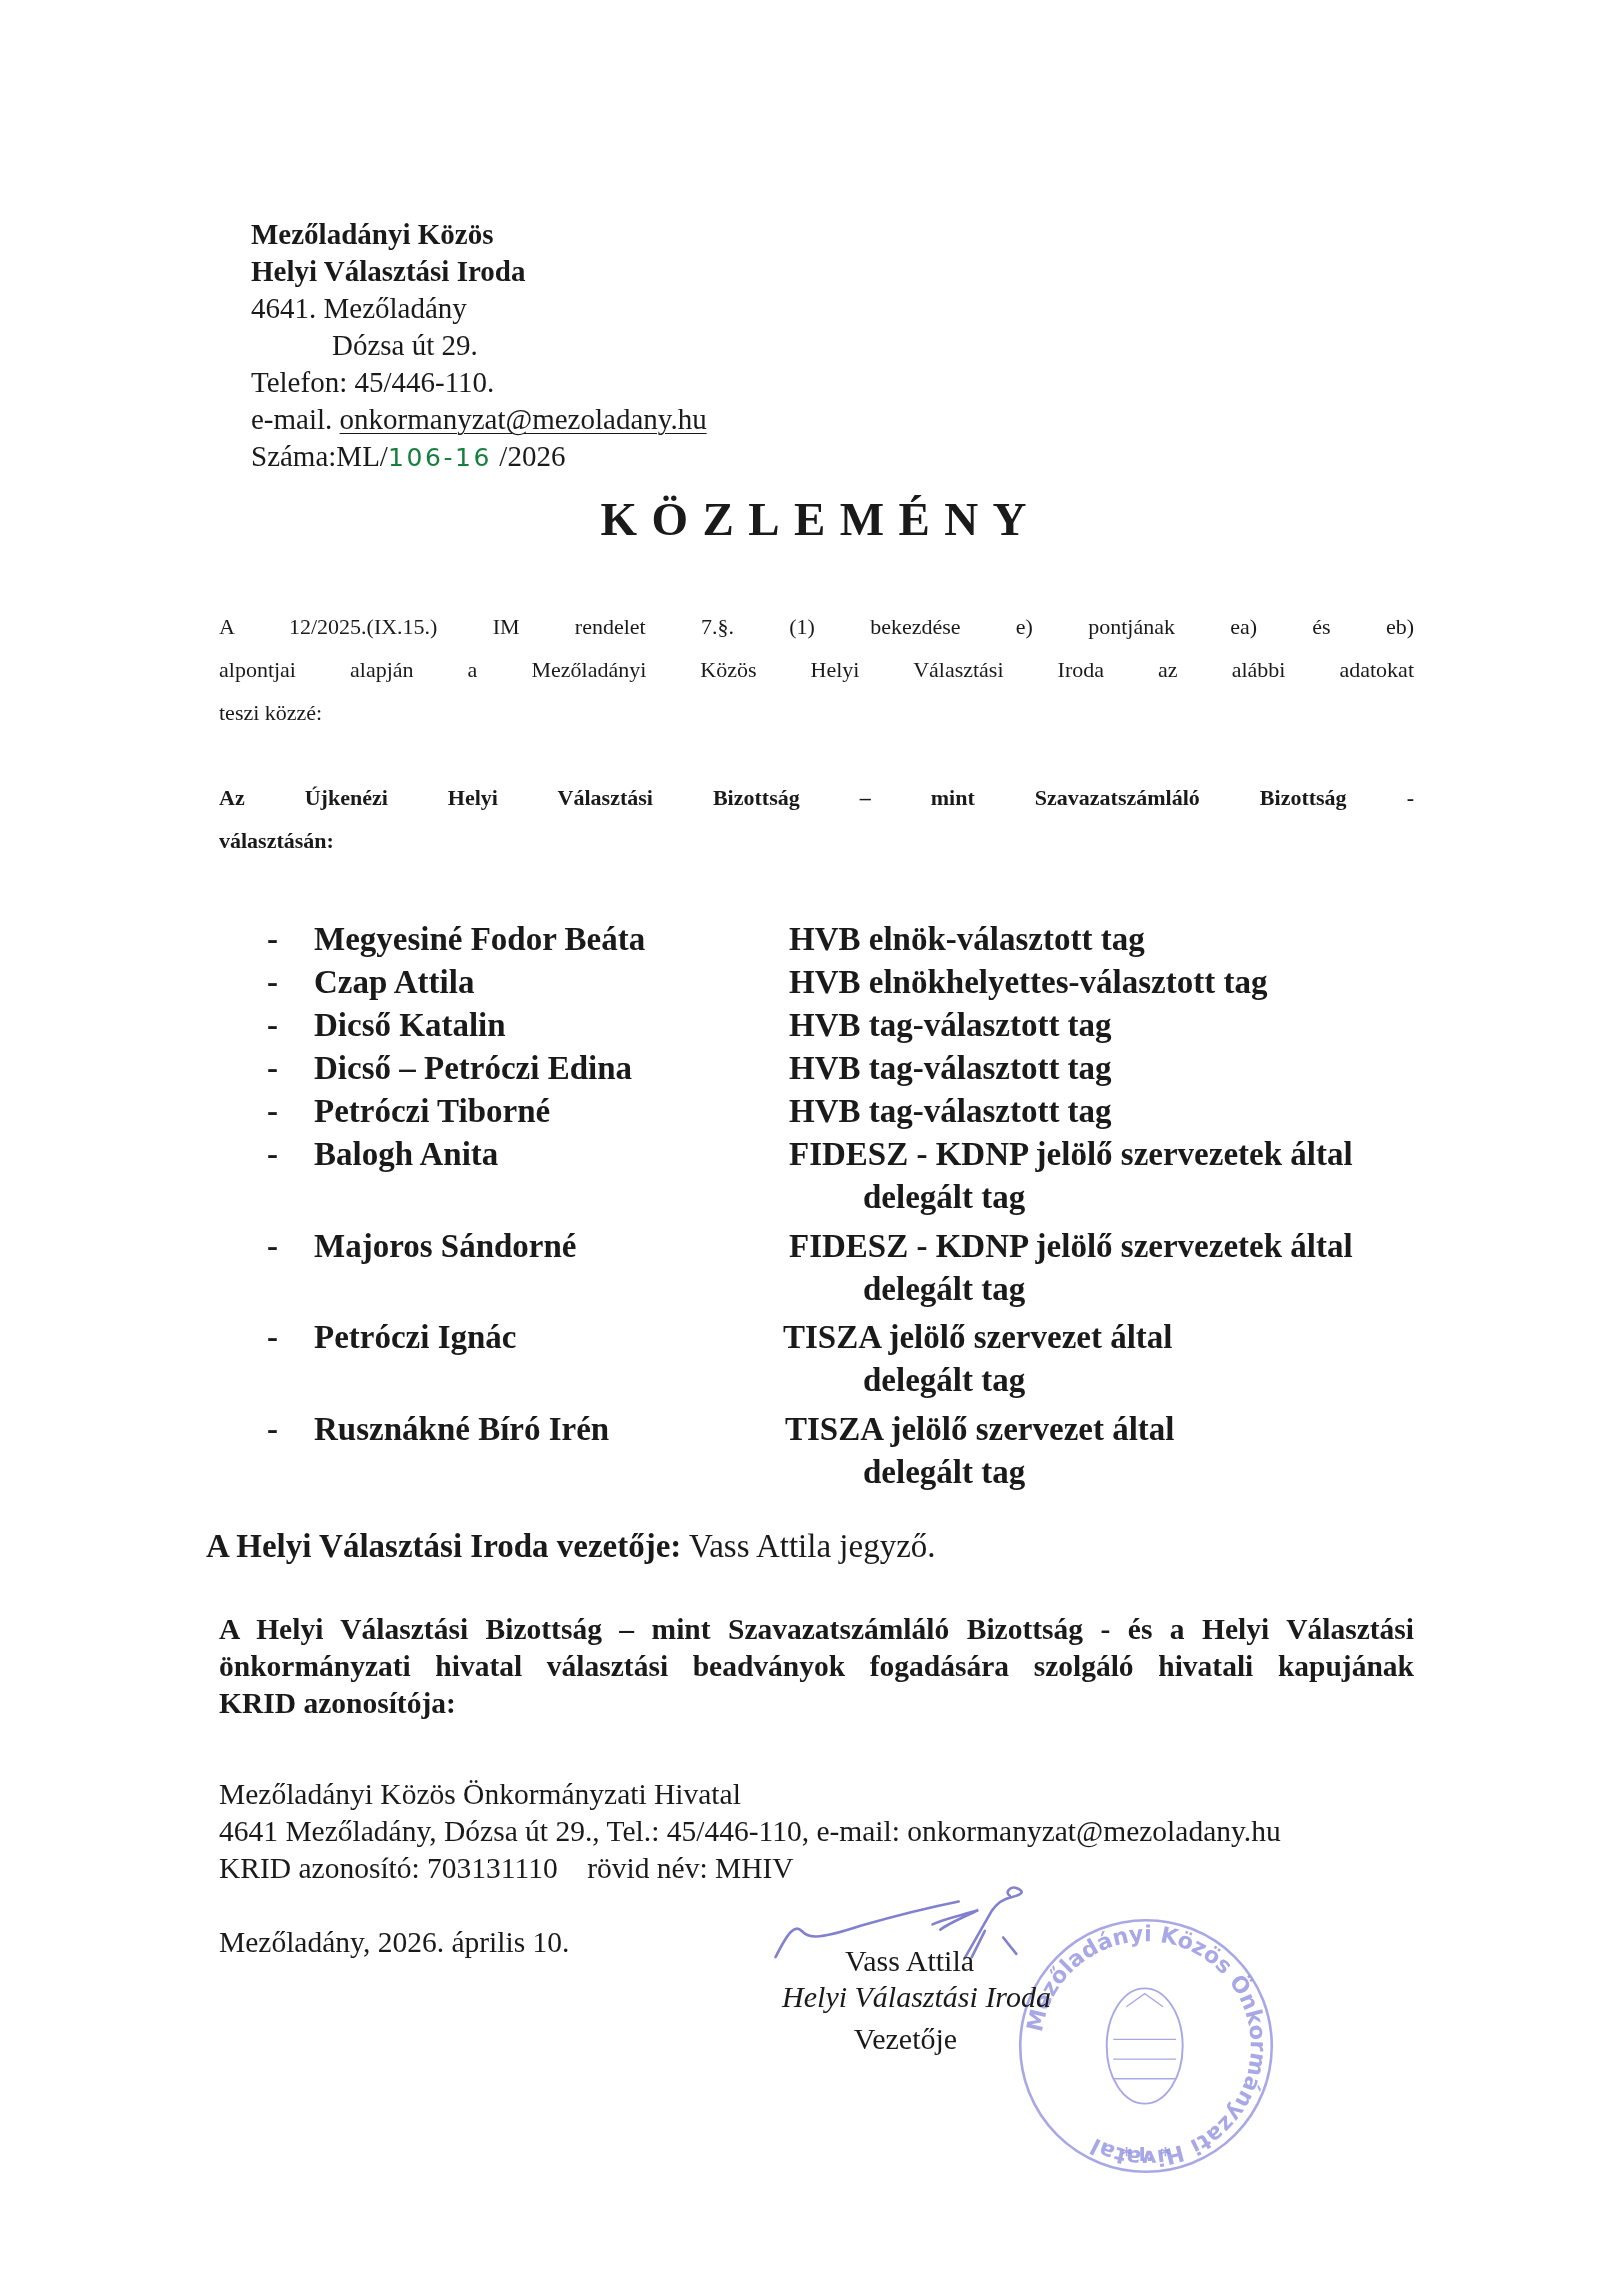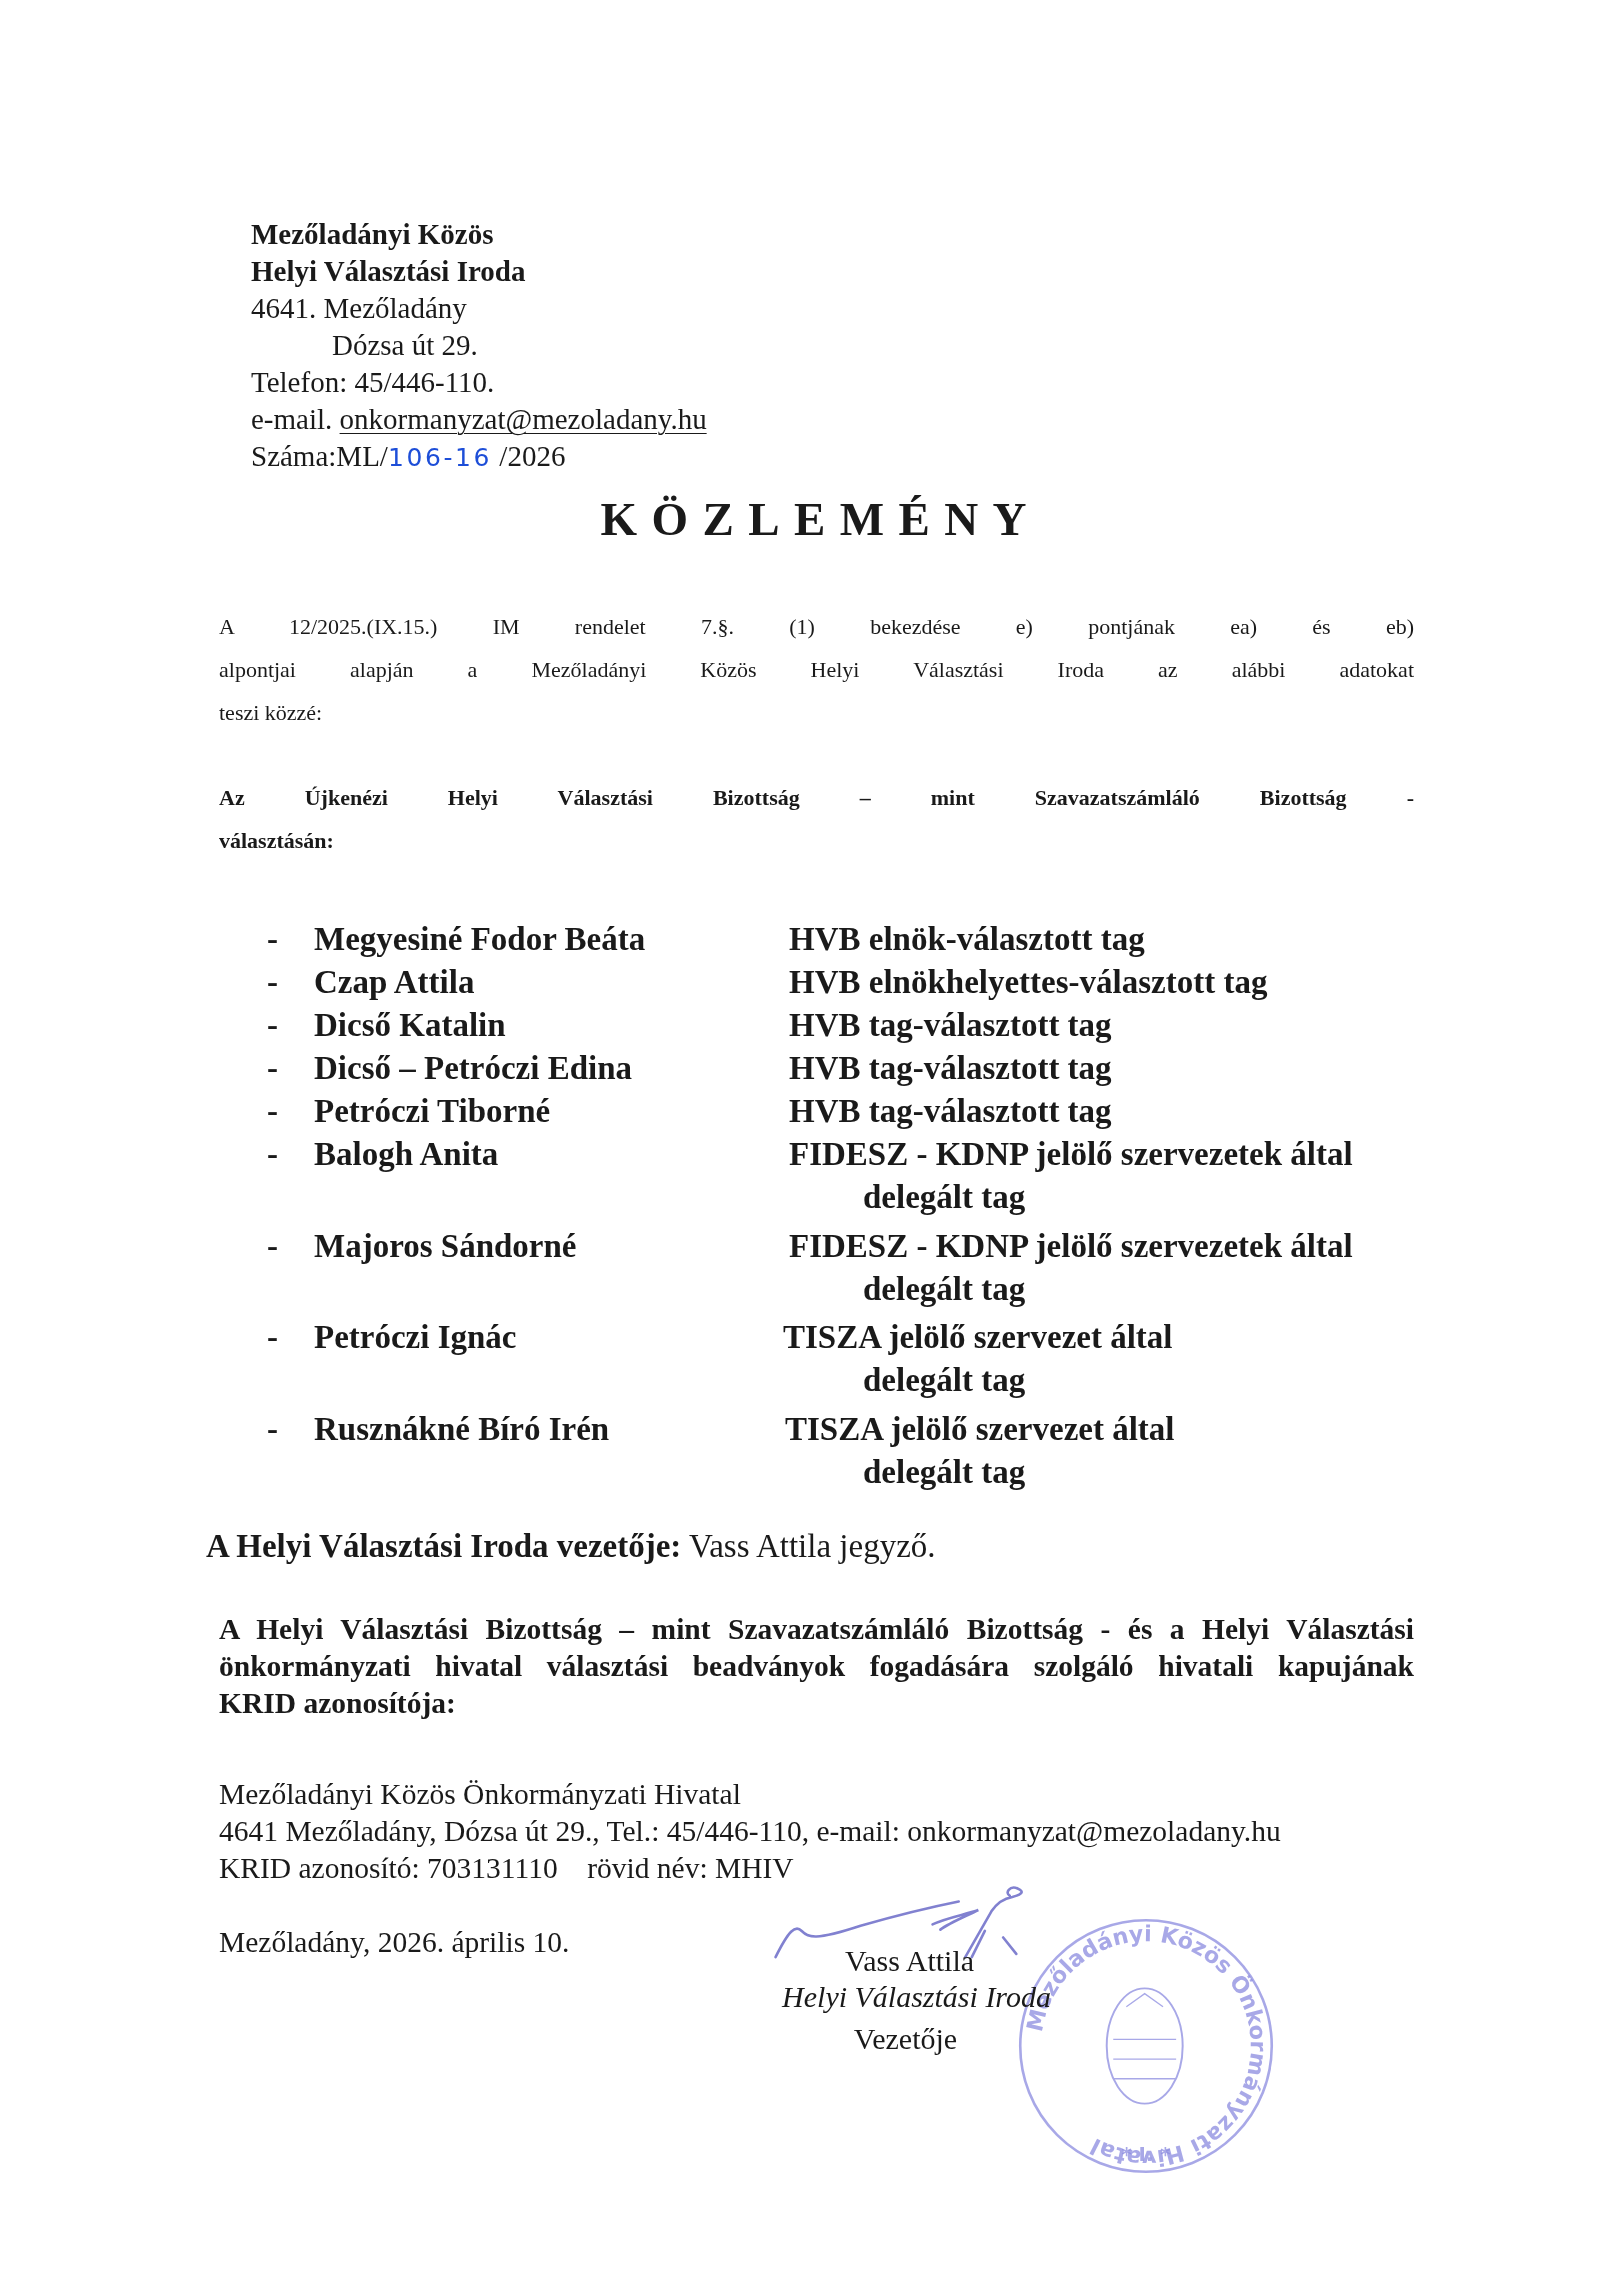--- a/index.html
+++ b/index.html
@@ -23,21 +23,21 @@
   .list-row { position: absolute; font-size: 33px; font-weight: bold; line-height: 43px; }
   .dash { position: absolute; left: 267px; }
   .name { position: absolute; left: 314px; white-space: nowrap; text-align: center; }
   .role { position: absolute; left: 789px; white-space: nowrap; }
   .role2 { position: absolute; left: 863px; white-space: nowrap; }
   .foot { position: absolute; left: 219px; width: 1195px; font-size: 29.5px; line-height: 37px; font-weight: bold; }
   .foot span { display: block; text-align: justify; text-align-last: justify; }
   .foot span.ll { text-align-last: left; }
   .addr { position: absolute; left: 219px; font-size: 29.5px; line-height: 37px; white-space: nowrap; }
   .sig { position: absolute; left: 746px; width: 327px; text-align: center; font-size: 30px; line-height: 36px; }
-  .hand { color: #1d4ed8; font-family: "DejaVu Sans", sans-serif; font-size: 25px; letter-spacing: 2.6px; }
+  .hand { color: #15803d; font-family: "DejaVu Sans", sans-serif; font-size: 25px; letter-spacing: 2.6px; }
   .email-u { text-decoration: underline; text-decoration-thickness: 1.3px; text-underline-offset: 3.9px; }
   .stamp { position: absolute; left: 1015px; top: 1915px; width: 262px; height: 262px; }
   .signature { position: absolute; left: 769px; top: 1885px; width: 314px; height: 105px; }
 </style>
 </head>
 <body>
 
 <div class="abs hdr b" style="top:216px">Mezőladányi Közös</div>
 <div class="abs hdr b" style="top:253px">Helyi Választási Iroda</div>
 <div class="abs hdr" style="top:290px">4641. Mezőladány</div>

